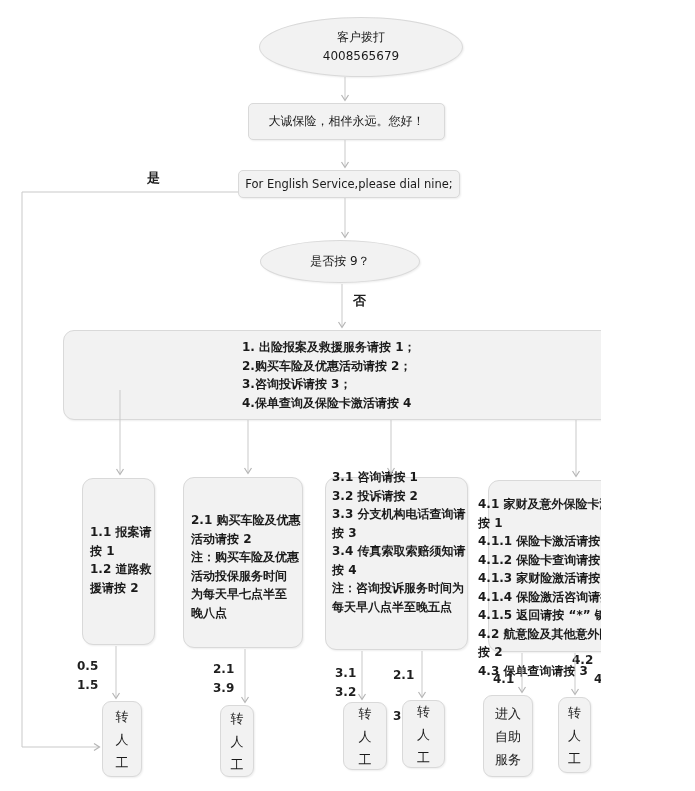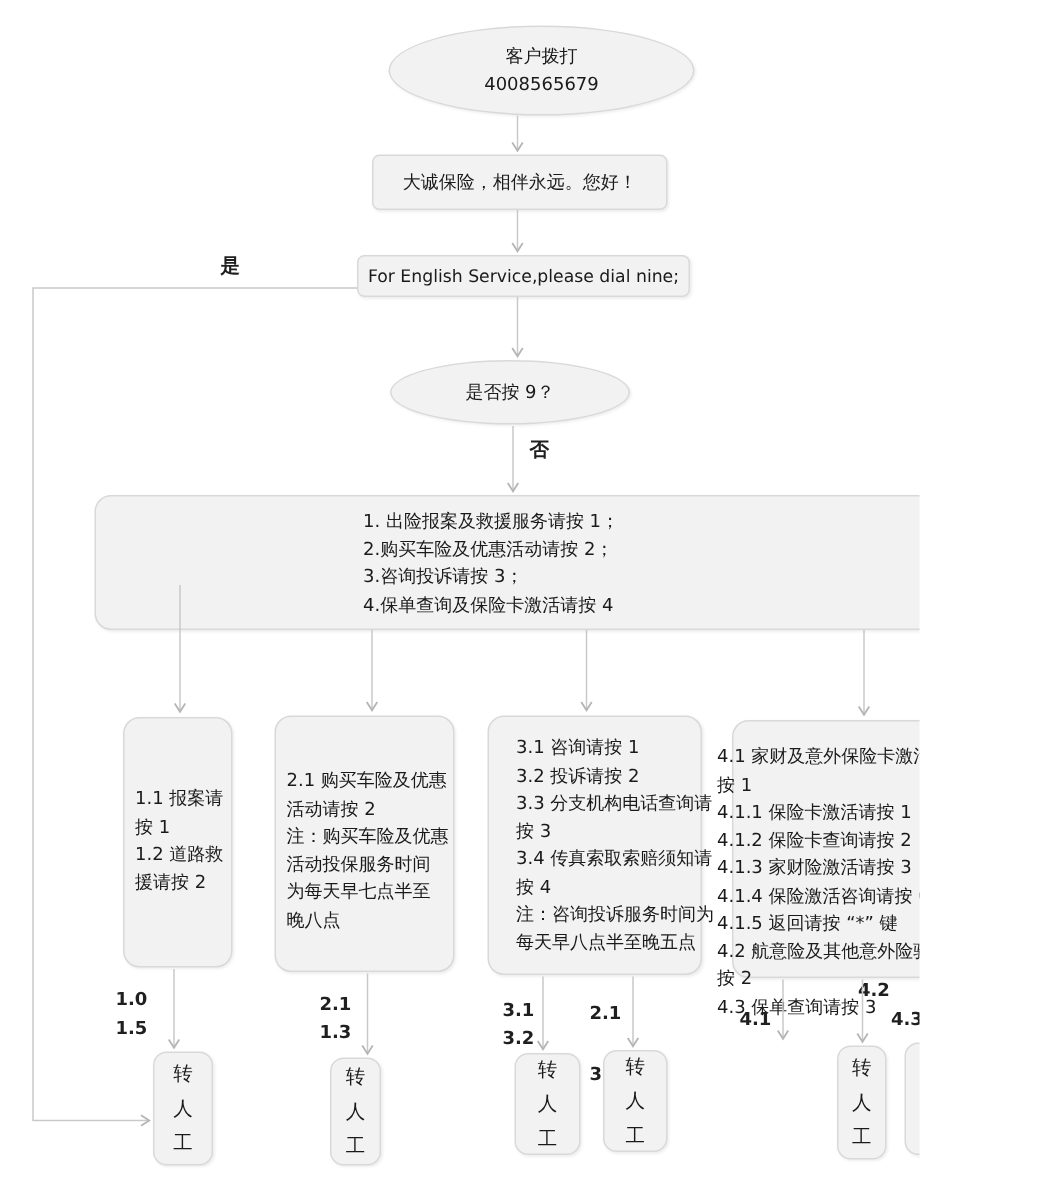--- a/index.html
+++ b/index.html
@@ -1,30 +1,31 @@
 <!DOCTYPE html>
 <html><head>
 <meta charset="utf-8">
 <style>
   html,body{margin:0;padding:0;background:#ffffff;}
   #canvas{
     position:relative;width:601px;height:791px;background:#ffffff;overflow:hidden;
-    font-family:"DejaVu Sans","Liberation Sans",sans-serif;color:#1a1a1a;padding-left:12px;
+    font-family:"DejaVu Sans","Liberation Sans",sans-serif;color:#1a1a1a;
   }
   .node{
     position:absolute;background:#f2f2f2;border:1px solid #d9d9d9;
     box-shadow:1px 1px 2px rgba(0,0,0,0.07);box-sizing:border-box;
   }
   .ellipse{border-radius:50%;}
   .rect-sm{border-radius:5px;}
   .rect-lg{border-radius:11px;}
   .terminal{border-radius:9px;display:flex;align-items:center;justify-content:center;}
   .txt{
     position:absolute;font-size:12px;line-height:18.5px;white-space:pre-line;
     color:#1a1a1a;
+    font-weight:bold;
   }
   .center{display:flex;align-items:center;justify-content:center;text-align:center;}
   .node .inner{font-size:12px;line-height:19px;white-space:pre-line;text-align:center;}
   .terminal .inner{font-size:13px;line-height:23px;white-space:pre-line;text-align:center;}
   .lbl{
     position:absolute;font-size:12px;font-weight:bold;color:#1f1f1f;line-height:14px;
   }
   .lbl-cjk{font-size:13px;}
   svg.connectors{position:absolute;left:0;top:0;pointer-events:none;z-index:5;}
   .node,.txt,.lbl{z-index:2;}
@@ -68,43 +69,43 @@
 
   <div class="node rect-lg" style="left:183px;top:477px;width:120px;height:171px;"></div>
   <div class="txt" style="left:191px;top:511px;width:110px;">2.1 购买车险及优惠
 活动请按 2
 注：购买车险及优惠
 活动投保服务时间
 为每天早七点半至
 晚八点</div>
 
   <div class="node rect-lg" style="left:325px;top:477px;width:143px;height:173px;"></div>
-  <div class="txt" style="left:332px;top:489px;width:134px;margin-left:12px;">3.1 咨询请按 1
+  <div class="txt" style="left:332px;top:468px;width:134px;">3.1 咨询请按 1
 3.2 投诉请按 2
 3.3 分支机构电话查询请
 按 3
 3.4 传真索取索赔须知请
 按 4
 注：咨询投诉服务时间为
 每天早八点半至晚五点</div>
 
   <div class="node rect-lg" style="left:488px;top:480px;width:184px;height:172px;"></div>
   <div class="txt" style="left:478px;top:495px;width:176px;">4.1 家财及意外保险卡激活，请按 1
 4.1.1 保险卡激活请按 1
 4.1.2 保险卡查询请按 2
 4.1.3 家财险激活请按 3
 4.1.4 保险激活咨询请按 0
 4.1.5 返回请按 “*” 键
 4.2 航意险及其他意外险验真请按 2
 4.3 保单查询请按 3</div>
 
-  <div class="lbl" style="left:77px;top:659px;">1.0</div>
+  <div class="lbl" style="left:77px;top:659px;">0.5</div>
   <div class="lbl" style="left:77px;top:678px;">1.5</div>
   <div class="lbl" style="left:213px;top:662px;">2.1</div>
-  <div class="lbl" style="left:213px;top:681px;">1.3</div>
+  <div class="lbl" style="left:213px;top:681px;">3.9</div>
   <div class="lbl" style="left:335px;top:666px;text-align:center;">3.1</div>
   <div class="lbl" style="left:335px;top:685px;">3.2</div>
   <div class="lbl" style="left:393px;top:668px;">2.1</div>
   <div class="lbl" style="left:393px;top:709px;text-align:center;">3.4</div>
   <div class="lbl" style="left:493px;top:672px;">4.1</div>
   <div class="lbl" style="left:542px;top:653px;margin-left:30px;">4.2</div>
   <div class="lbl" style="left:594px;top:672px;">4.3</div>
 
   <div class="node terminal" style="left:102px;top:701px;width:40px;height:76px;">
     <div class="inner">转
@@ -118,20 +119,25 @@
   </div>
   <div class="node terminal" style="left:343px;top:702px;width:44px;height:68px;">
     <div class="inner">转
 人
 工</div>
   </div>
   <div class="node terminal" style="left:402px;top:700px;width:43px;height:68px;">
     <div class="inner">转
 人
 工</div>
+  </div>
+  <div class="node terminal" style="left:483px;top:695px;width:50px;height:82px;">
+    <div class="inner">进入
+自助
+服务</div>
   </div>
   <div class="node terminal" style="left:558px;top:697px;width:33px;height:76px;">
     <div class="inner">转
 人
 工</div>
   </div>
   <div class="node terminal" style="left:603px;top:695px;width:34px;height:75px;">
     <div class="inner">转
 人
 工</div>

